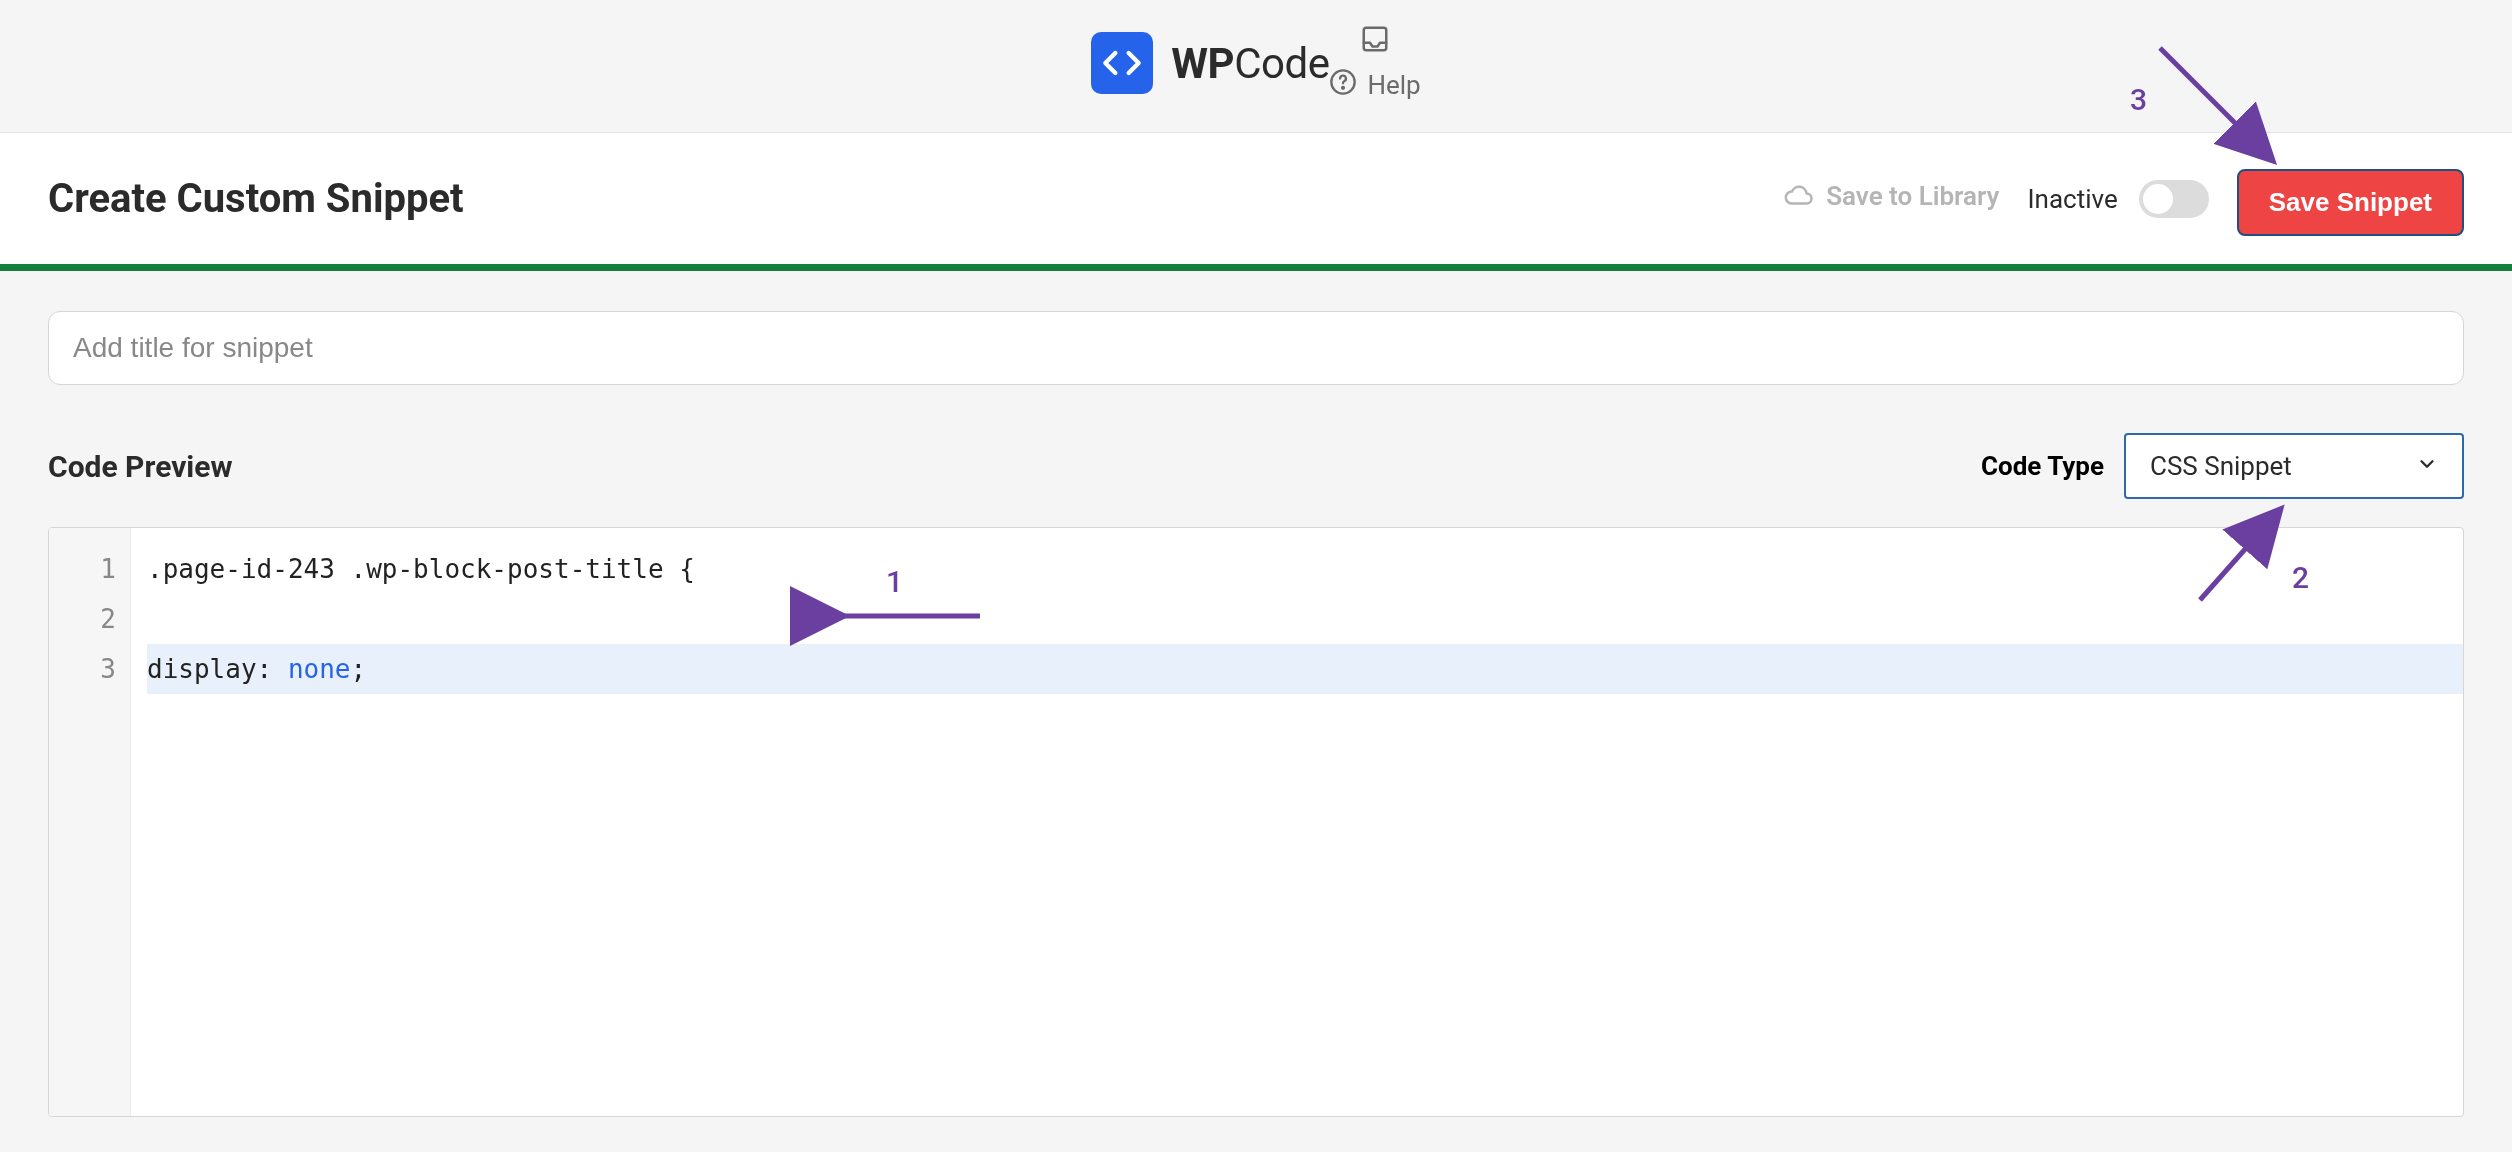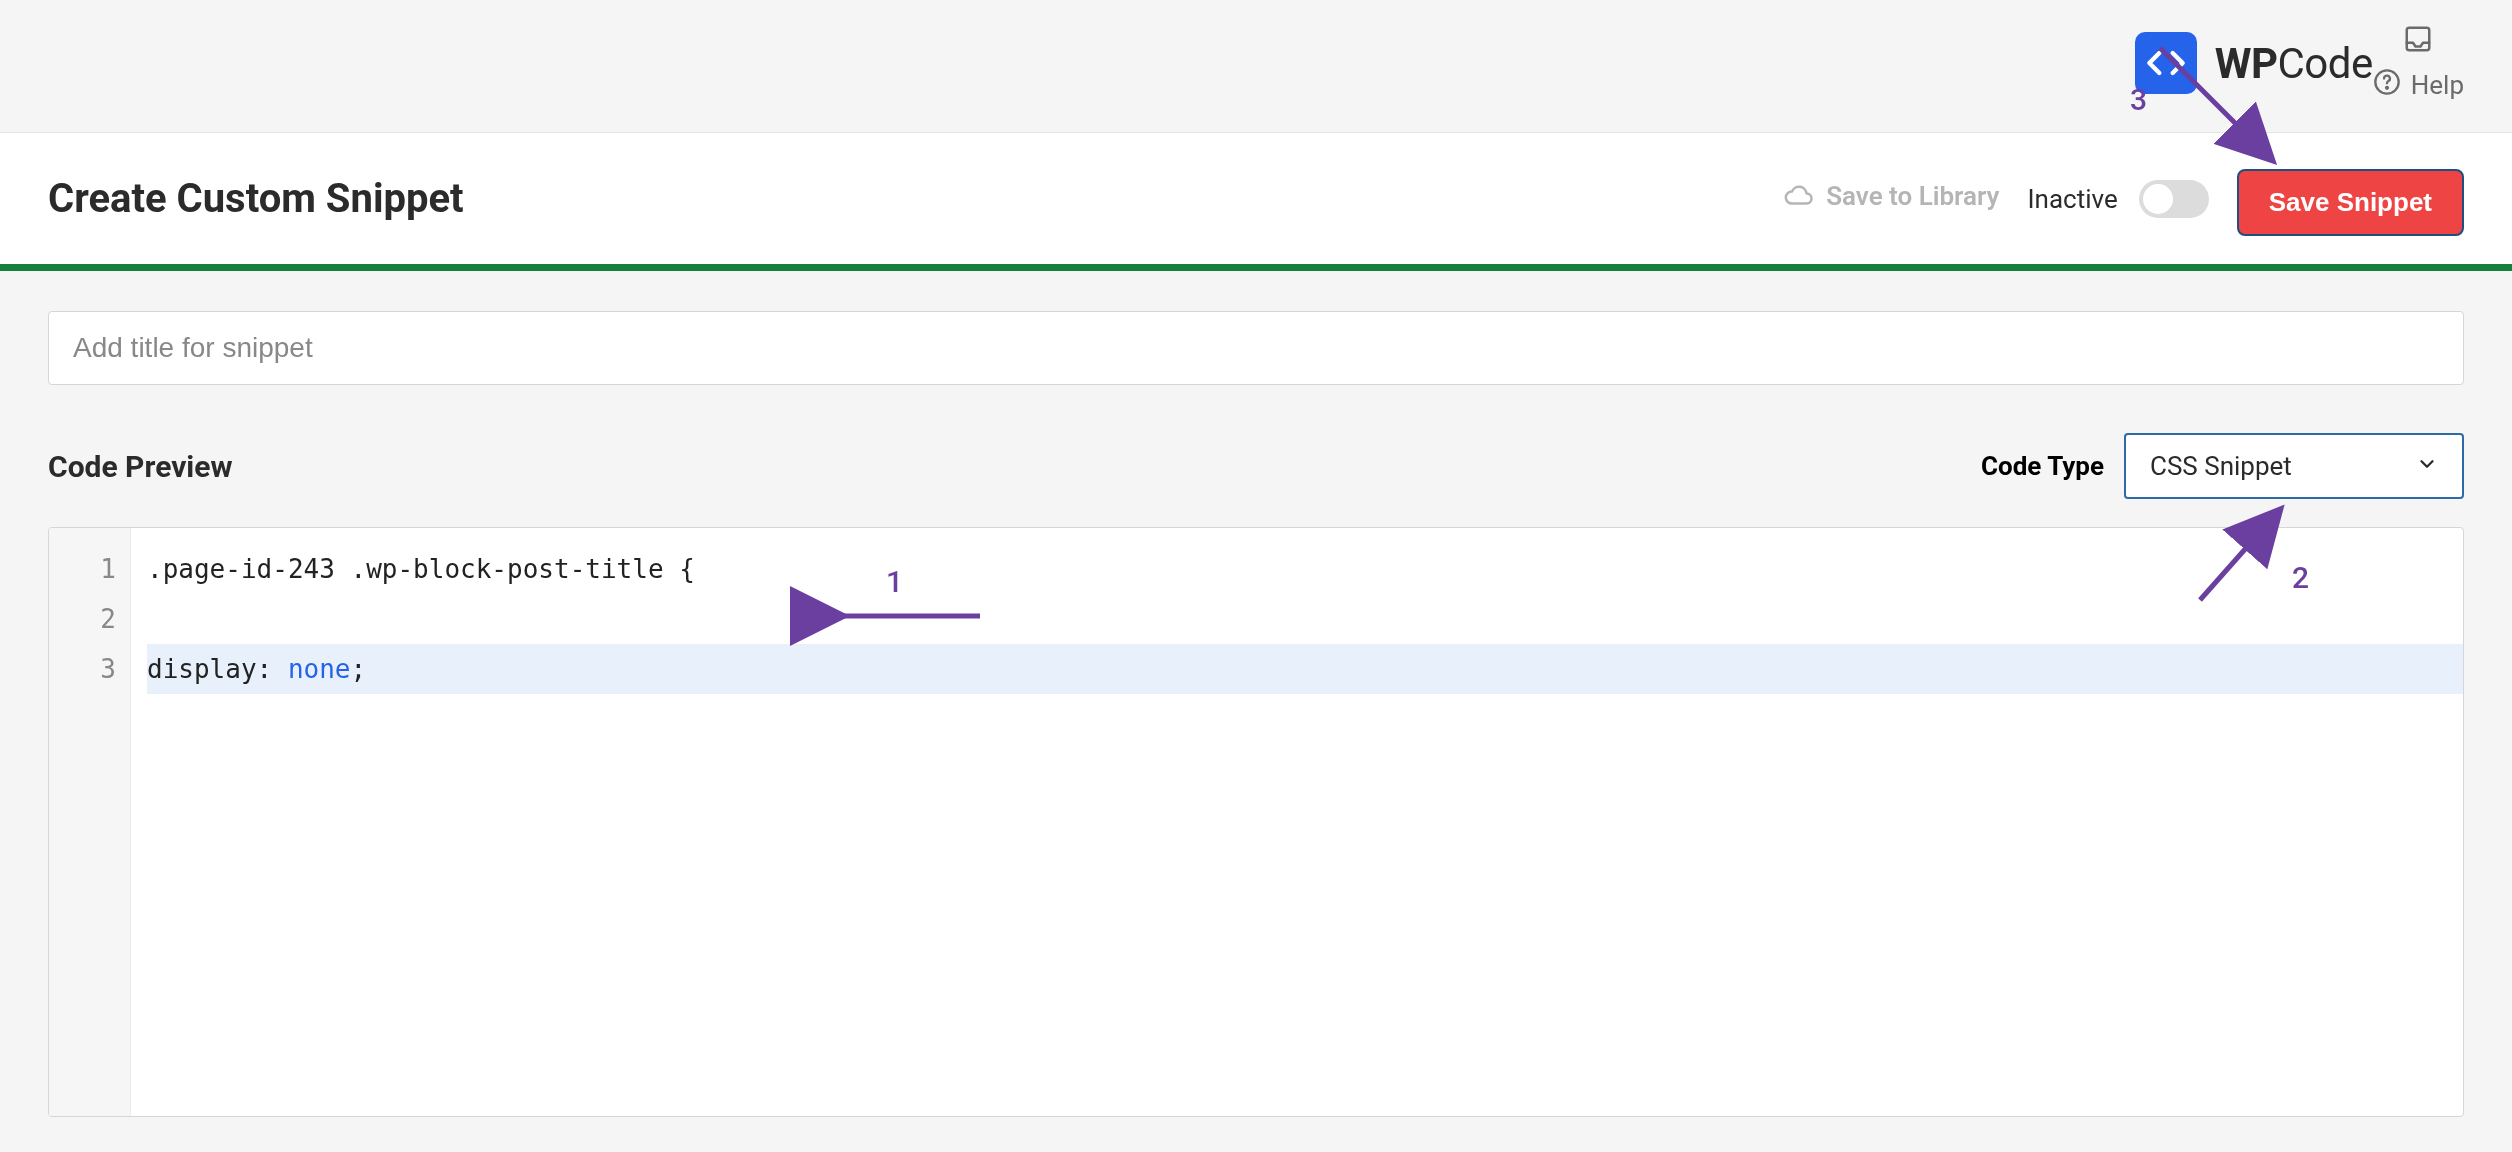--- a/index.html
+++ b/index.html
@@ -10,21 +10,21 @@
     width: 2512px;
     height: 1152px;
     overflow: hidden;
     position: relative;
   }
 
   
   .topbar {
     display: flex;
     align-items: center;
-    justify-content: flex-end;
+    justify-content: center;
     padding: 24px 48px 30px 48px;
     background: #f5f5f5;
   }
   .logo-wrap {
     display: flex;
     align-items: center;
     gap: 18px;
   }
   .logo-icon {
     width: 62px;
@@ -126,21 +126,21 @@
     margin-top: 8px;
   }
 
   
   .content {
     padding: 40px 48px;
   }
   .title-input {
     width: 100%;
     border: 1px solid #d6d6d6;
-    border-radius: 4px;
+    border-radius: 12px;
     font-size: 28px;
     padding: 20px 24px;
     background: #fff;
     color: #6d28d9;
   }
   .title-input::placeholder { color: #888; }
 
   .preview-header {
     display: flex;
     align-items: center;

